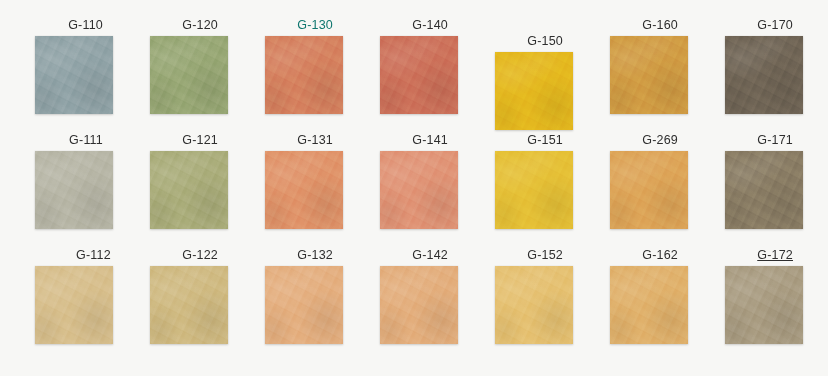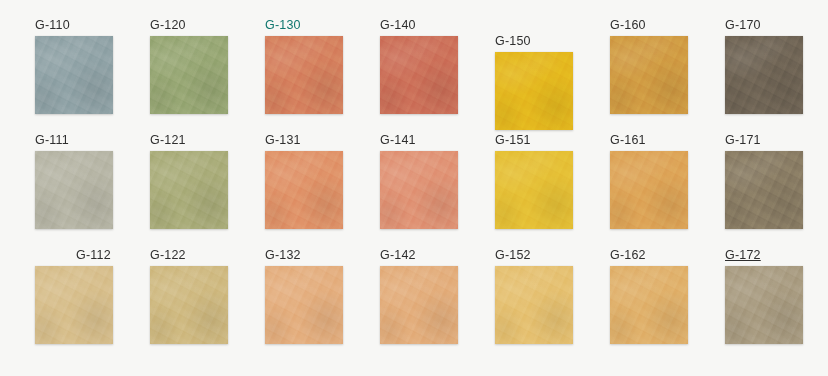--- a/index.html
+++ b/index.html
@@ -23,20 +23,21 @@
     display: grid;
     grid-template-columns: repeat(7, 78px);
     grid-template-rows: repeat(3, 115px);
     column-gap: 37px;
     row-gap: 0px;
   }
   .swatch-cell {
     position: relative;
     width: 68px;
     height: 115px;
+    text-align: right;
   }
   .swatch-label {
     font-size: 12.5px;
     color: #2e2e2e;
     letter-spacing: 0.2px;
     line-height: 14px;
     height: 18px;
     white-space: nowrap;
     font-family: "Liberation Sans", sans-serif;
   }
@@ -133,21 +134,21 @@
     </div>
     <div class="swatch-cell">
       <div class="swatch-label" style="color: rgb(46, 46, 46);">G-141</div>
       <div class="swatch-chip" style="background: rgb(224, 146, 116);"></div>
     </div>
     <div class="swatch-cell">
       <div class="swatch-label" style="color: rgb(46, 46, 46);">G-151</div>
       <div class="swatch-chip" style="background: rgb(229, 191, 53);"></div>
     </div>
     <div class="swatch-cell">
-      <div class="swatch-label" style="color: rgb(46, 46, 46);">G-161</div>
+      <div class="swatch-label" style="color: rgb(46, 46, 46);">G-269</div>
       <div class="swatch-chip" style="background: rgb(221, 163, 86);"></div>
     </div>
     <div class="swatch-cell">
       <div class="swatch-label" style="color: rgb(46, 46, 46);">G-171</div>
       <div class="swatch-chip" style="background: rgb(135, 122, 98);"></div>
     </div>
     <div class="swatch-cell">
       <div class="swatch-label" style="color: rgb(46, 46, 46); margin-left: 41px;">G-112</div>
       <div class="swatch-chip" style="background: rgb(215, 190, 139);"></div>
     </div>

